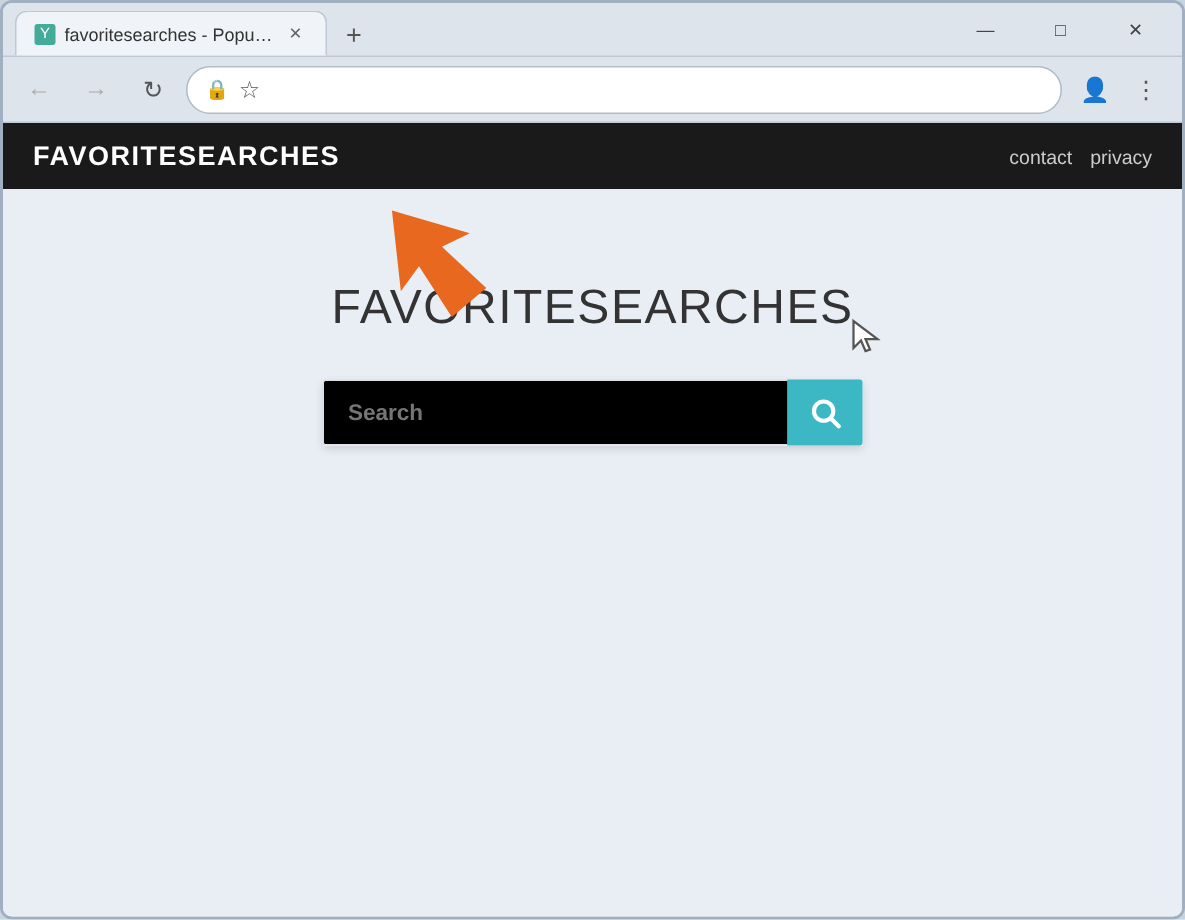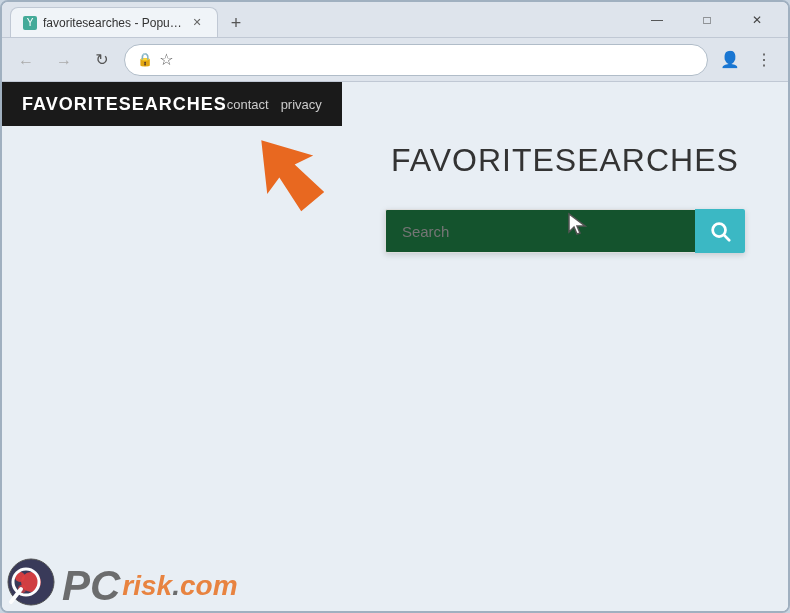--- a/index.html
+++ b/index.html
@@ -171,21 +171,21 @@
 
     .nav-right-icons {
       display: flex;
       gap: 2px;
     }
 
     
     .page-content {
       flex: 1;
       display: flex;
-      flex-direction: row;
+      flex-direction: column;
       background: #e8eef4;
       overflow: hidden;
       position: relative;
     }
 
     
     .site-header {
       background: #1a1a1a;
       height: 44px;
       display: flex;
@@ -239,22 +239,23 @@
     }
 
     .search-input {
       flex: 1;
       border: 1px solid #ddd;
       border-right: none;
       padding: 0 16px;
       font-size: 15px;
       color: #999;
       outline: none;
-      background: #14532d;
+      background: #000000;
       border-radius: 2px 0 0 2px;
+      font-weight: bold;
     }
 
     .search-button {
       width: 50px;
       background: #3bb8c4;
       border: none;
       cursor: pointer;
       display: flex;
       align-items: center;
       justify-content: center;
@@ -390,32 +391,14 @@
         </button>
       </div>
     </div>
 
     <div class="cursor">
       <svg width="20" height="24" viewBox="0 0 20 24">
         <polygon points="2,2 2,20 7,15 10,22 13,21 10,14 18,14" fill="white" stroke="#555" stroke-width="1.5"></polygon>
       </svg>
     </div>
 
-    <div class="watermark">
-
-      <svg class="watermark-icon" width="50" height="50" viewBox="0 0 50 50">
-        <circle cx="25" cy="25" r="23" fill="#1a1a3e" stroke="#333" stroke-width="1"></circle>
-        <circle cx="25" cy="25" r="10" fill="#e02020" opacity="0.9"></circle>
-        <circle cx="14" cy="20" r="5" fill="#e02020" opacity="0.9"></circle>
-        <circle cx="16" cy="32" r="4" fill="#e02020" opacity="0.7"></circle>
-
-        <line x1="5" y1="45" x2="15" y2="32" stroke="white" stroke-width="4" stroke-linecap="round"></line>
-        <circle cx="20" cy="25" r="13" fill="none" stroke="white" stroke-width="3"></circle>
-      </svg>
-      <div class="watermark-logo">
-        <span class="watermark-pc">PC</span>
-        <span class="watermark-risk">
-          <span>risk</span><span style="color:#555">.</span><span>com</span>
-        </span>
-      </div>
-    </div>
   </div>
 </div>
 
 </body></html>

